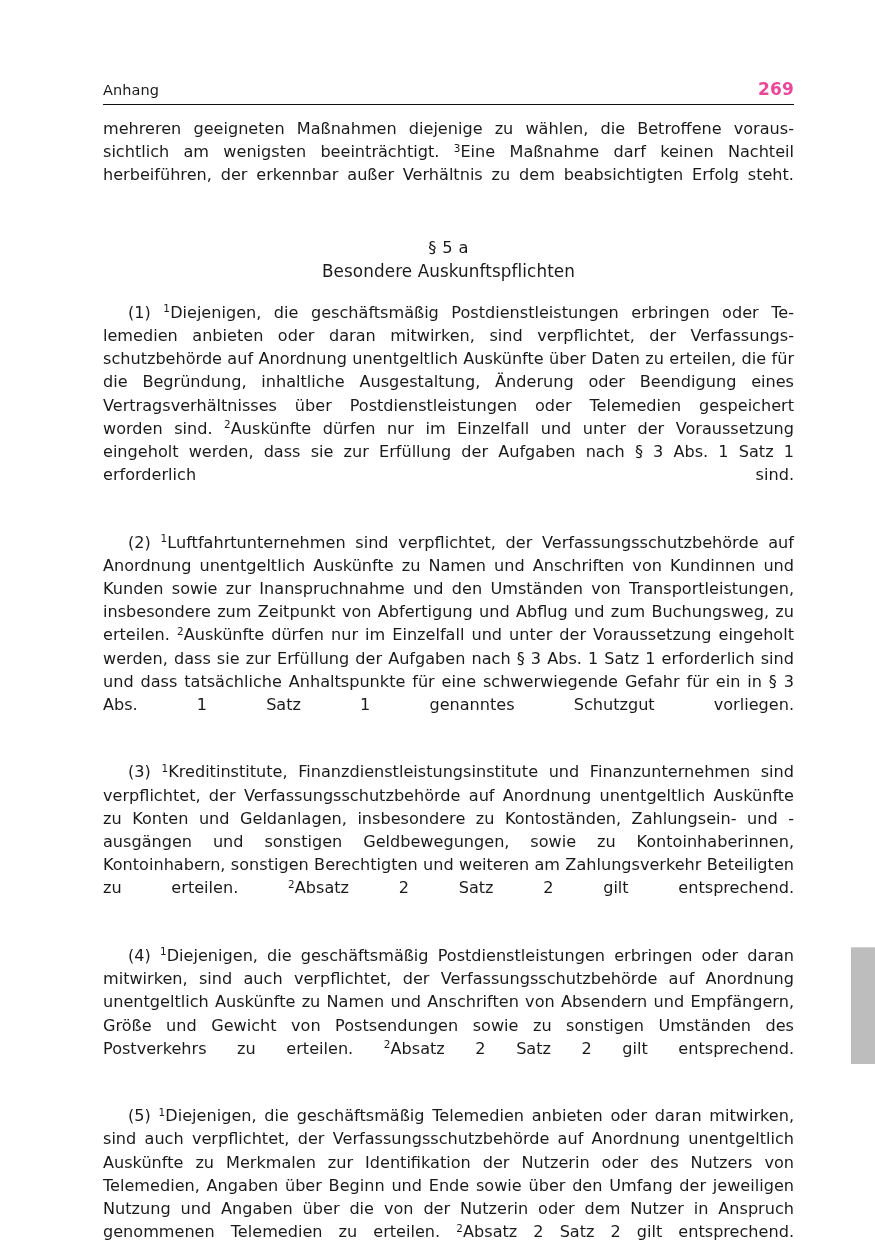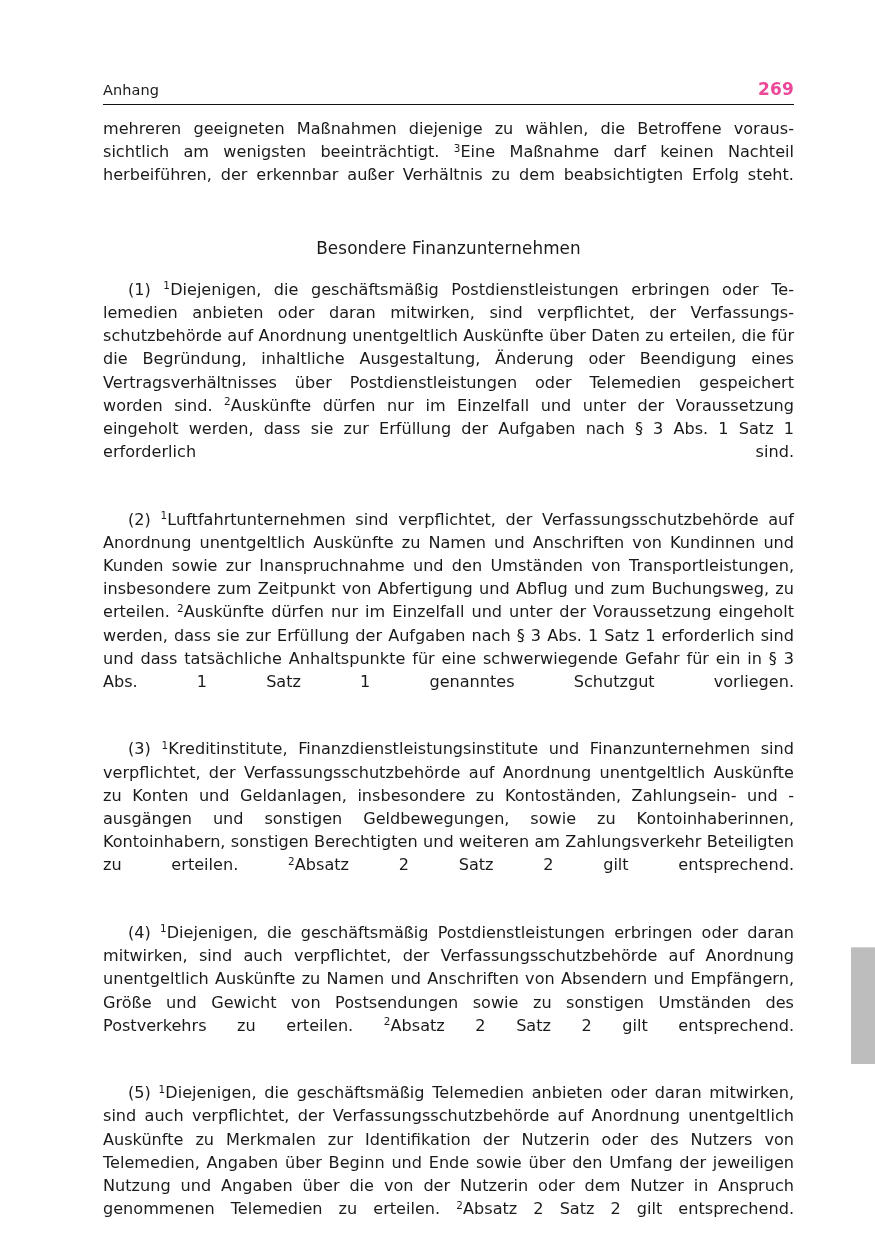--- a/index.html
+++ b/index.html
@@ -138,21 +138,22 @@
     <span class="running-head-title">Anhang</span>
     <span class="running-head-pageno">269</span>
   </div>
 
   <div class="body-col">
 
     <p class="para cont"><span>mehreren geeigneten Maßnahmen diejenige zu wählen, die Betroffene voraus­sichtlich am wenigsten beeinträchtigt. </span><sup class="note">3</sup><span>Eine Maßnahme darf keinen Nachteil herbeiführen, der erkennbar außer Verhältnis zu dem beabsichtigten Erfolg steht.</span></p>
 
     <div class="section-head-wrap">
       <div class="section-head">
-        <span class="section-title">Besondere Finanzunternehmen</span>
+        <span class="section-number">§ 5 a</span>
+        <span class="section-title">Besondere Auskunftspflichten</span>
       </div>
     </div>
 
     <p class="para indented"><span>(1)</span>&nbsp;<sup class="note">1</sup><span>Diejenigen, die geschäftsmäßig Postdienstleistungen erbringen oder Te­lemedien anbieten oder daran mitwirken, sind verpflichtet, der Verfassungs­schutzbehörde auf Anordnung unentgeltlich Auskünfte über Daten zu erteilen, die für die Begründung, inhaltliche Ausgestaltung, Änderung oder Beendigung eines Vertragsverhältnisses über Postdienstleistungen oder Telemedien gespei­chert worden sind. </span><sup class="note">2</sup><span>Auskünfte dürfen nur im Einzelfall und unter der Vorausset­zung eingeholt werden, dass sie zur Erfüllung der Aufgaben nach § 3 Abs. 1 Satz 1 erforderlich sind.</span></p>
 
     <p class="para indented spaced"><span>(2)</span>&nbsp;<sup class="note">1</sup><span>Luftfahrtunternehmen sind verpflichtet, der Verfassungsschutzbehörde auf Anordnung unentgeltlich Auskünfte zu Namen und Anschriften von Kun­dinnen und Kunden sowie zur Inanspruchnahme und den Umständen von Trans­portleistungen, insbesondere zum Zeitpunkt von Abfertigung und Abflug und zum Buchungsweg, zu erteilen. </span><sup class="note">2</sup><span>Auskünfte dürfen nur im Einzelfall und unter der Voraussetzung eingeholt werden, dass sie zur Erfüllung der Aufgaben nach § 3 Abs. 1 Satz 1 erforderlich sind und dass tatsächliche Anhaltspunkte für eine schwerwiegende Gefahr für ein in § 3 Abs. 1 Satz 1 genanntes Schutzgut vorlie­gen.</span></p>
 
     <p class="para indented spaced"><span>(3)</span>&nbsp;<sup class="note">1</sup><span>Kreditinstitute, Finanzdienstleistungsinstitute und Finanzunternehmen sind verpflichtet, der Verfassungsschutzbehörde auf Anordnung unentgeltlich Auskünfte zu Konten und Geldanlagen, insbesondere zu Kontoständen, Zah­lungsein- und -ausgängen und sonstigen Geldbewegungen, sowie zu Kontoin­haberinnen, Kontoinhabern, sonstigen Berechtigten und weiteren am Zahlungs­verkehr Beteiligten zu erteilen. </span><sup class="note">2</sup><span>Absatz 2 Satz 2 gilt entsprechend.</span></p>
 
     <p class="para indented spaced"><span>(4)</span>&nbsp;<sup class="note">1</sup><span>Diejenigen, die geschäftsmäßig Postdienstleistungen erbringen oder da­ran mitwirken, sind auch verpflichtet, der Verfassungsschutzbehörde auf Anord­nung unentgeltlich Auskünfte zu Namen und Anschriften von Absendern und Empfängern, Größe und Gewicht von Postsendungen sowie zu sonstigen Um­ständen des Postverkehrs zu erteilen. </span><sup class="note">2</sup><span>Absatz 2 Satz 2 gilt entsprechend.</span></p>

